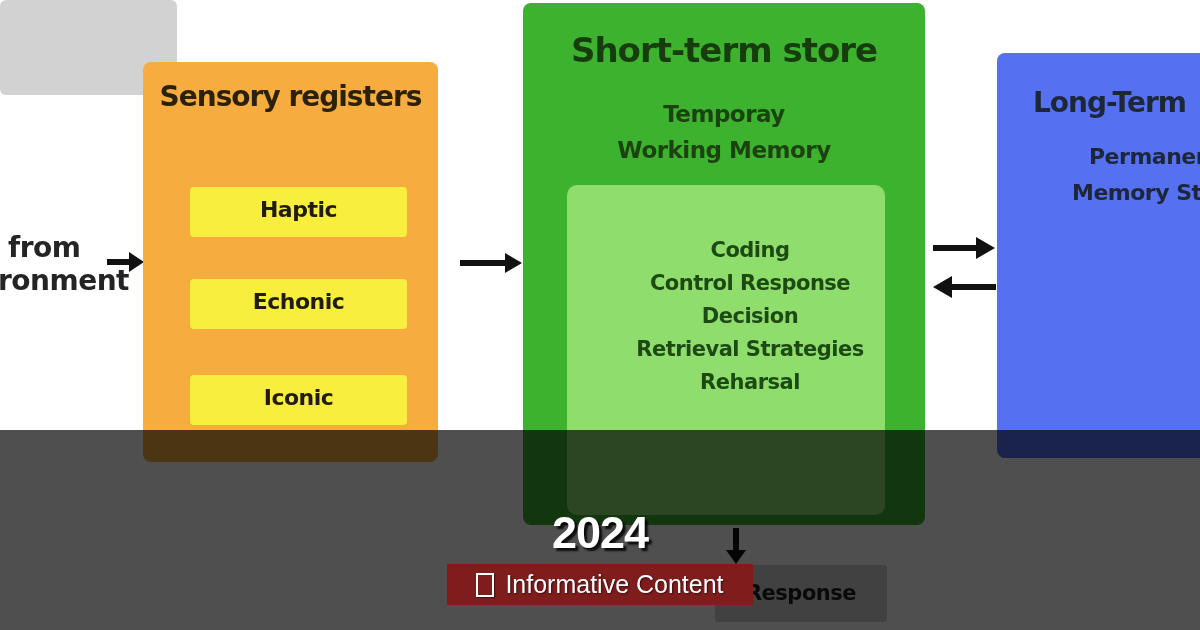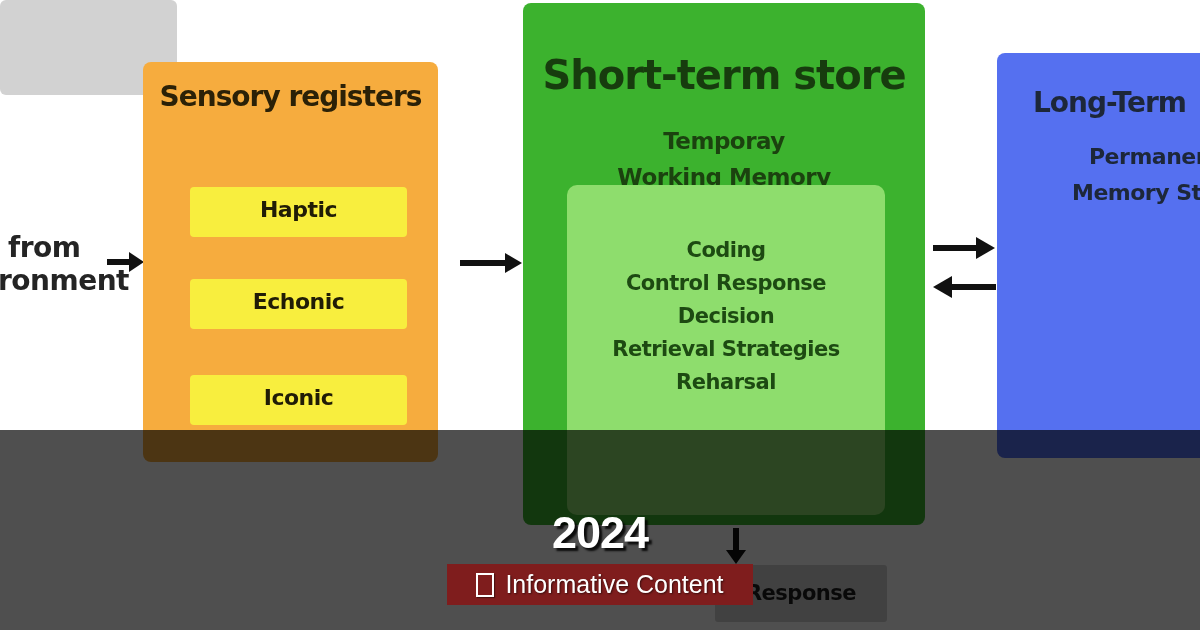--- a/index.html
+++ b/index.html
@@ -17,26 +17,26 @@
   .env-line2{left:-2px;top:264px;}
 
   .sensory{left:143px;top:62px;width:295px;height:400px;background:#f6ac3e;}
   .sensory-title{left:143px;top:80px;width:295px;text-align:center;color:#2b2107;
     font-weight:700;font-size:28px;letter-spacing:-1px;}
   .ybox{position:absolute;left:190px;width:217px;height:50px;background:#f8ee3e;border-radius:4px;
     color:#201c06;font-weight:700;font-size:22px;letter-spacing:-0.5px;text-align:center;line-height:46px;}
   .ybox1{top:187px;} .ybox2{top:279px;} .ybox3{top:375px;}
 
   .stm{left:523px;top:3px;width:402px;height:522px;background:#3cb22e;}
-  .stm-title{left:523px;top:52px;width:402px;text-align:center;color:#173c0e;
-    font-weight:700;font-size:40px;letter-spacing:-1px;}
-  .stm-sub{left:523px;width:402px;text-align:center;color:#1b420f;font-weight:700;font-size:23px;letter-spacing:-0.5px;margin-top:27px;}
+  .stm-title{left:523px;top:30px;width:402px;text-align:center;color:#173c0e;
+    font-weight:700;font-size:34px;letter-spacing:-1px;}
+  .stm-sub{left:523px;width:402px;text-align:center;color:#1b420f;font-weight:700;font-size:23px;letter-spacing:-0.5px;}
   .stm-sub1{top:101px;} .stm-sub2{top:137px;}
   .stm-inner{left:567px;top:185px;width:318px;height:330px;background:#8edd6d;border-radius:10px;}
-  .proc{left:567px;width:318px;text-align:center;color:#1d4a12;font-weight:700;font-size:21px;letter-spacing:-0.5px;}
+  .proc{left:567px;width:318px;text-align:center;color:#1d4a12;font-weight:700;font-size:21px;letter-spacing:-0.5px;padding-left:24px;}
   .proc0{top:238px;} .proc1{top:271px;} .proc2{top:304px;} .proc3{top:337px;} .proc4{top:370px;}
 
   .ltm{left:997px;top:53px;width:253px;height:405px;background:#5570f0;}
   .ltm-title{left:1033px;top:86px;color:#1d2739;font-weight:700;font-size:28px;letter-spacing:-1px;white-space:nowrap;}
   .ltm-line{color:#1d2739;font-weight:700;font-size:22px;letter-spacing:-0.5px;white-space:nowrap;}
   .ltm-line1{left:1089px;top:144px;} .ltm-line2{left:1072px;top:180px;}
 
   .resp-box{left:715px;top:565px;width:172px;height:57px;background:#d2d2d2;border-radius:3px;
     color:#1e1e1e;font-weight:700;font-size:21px;text-align:center;line-height:57px;letter-spacing:-0.5px;}
 

